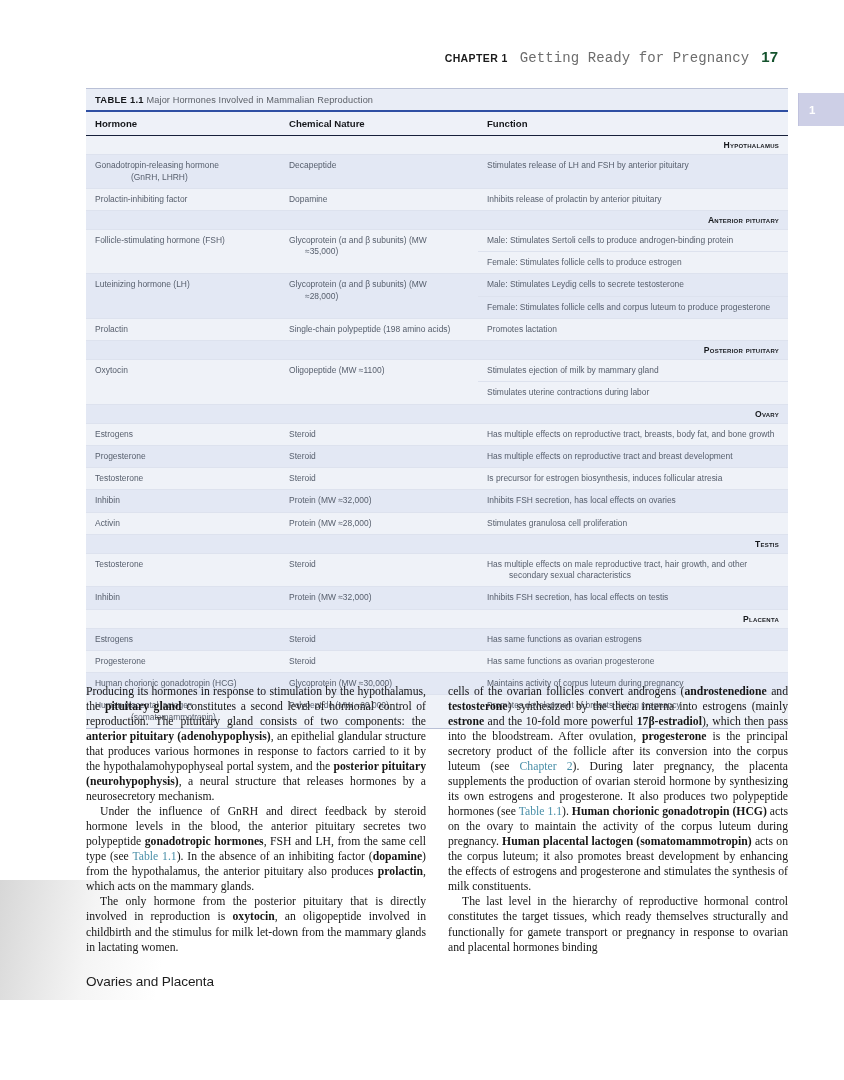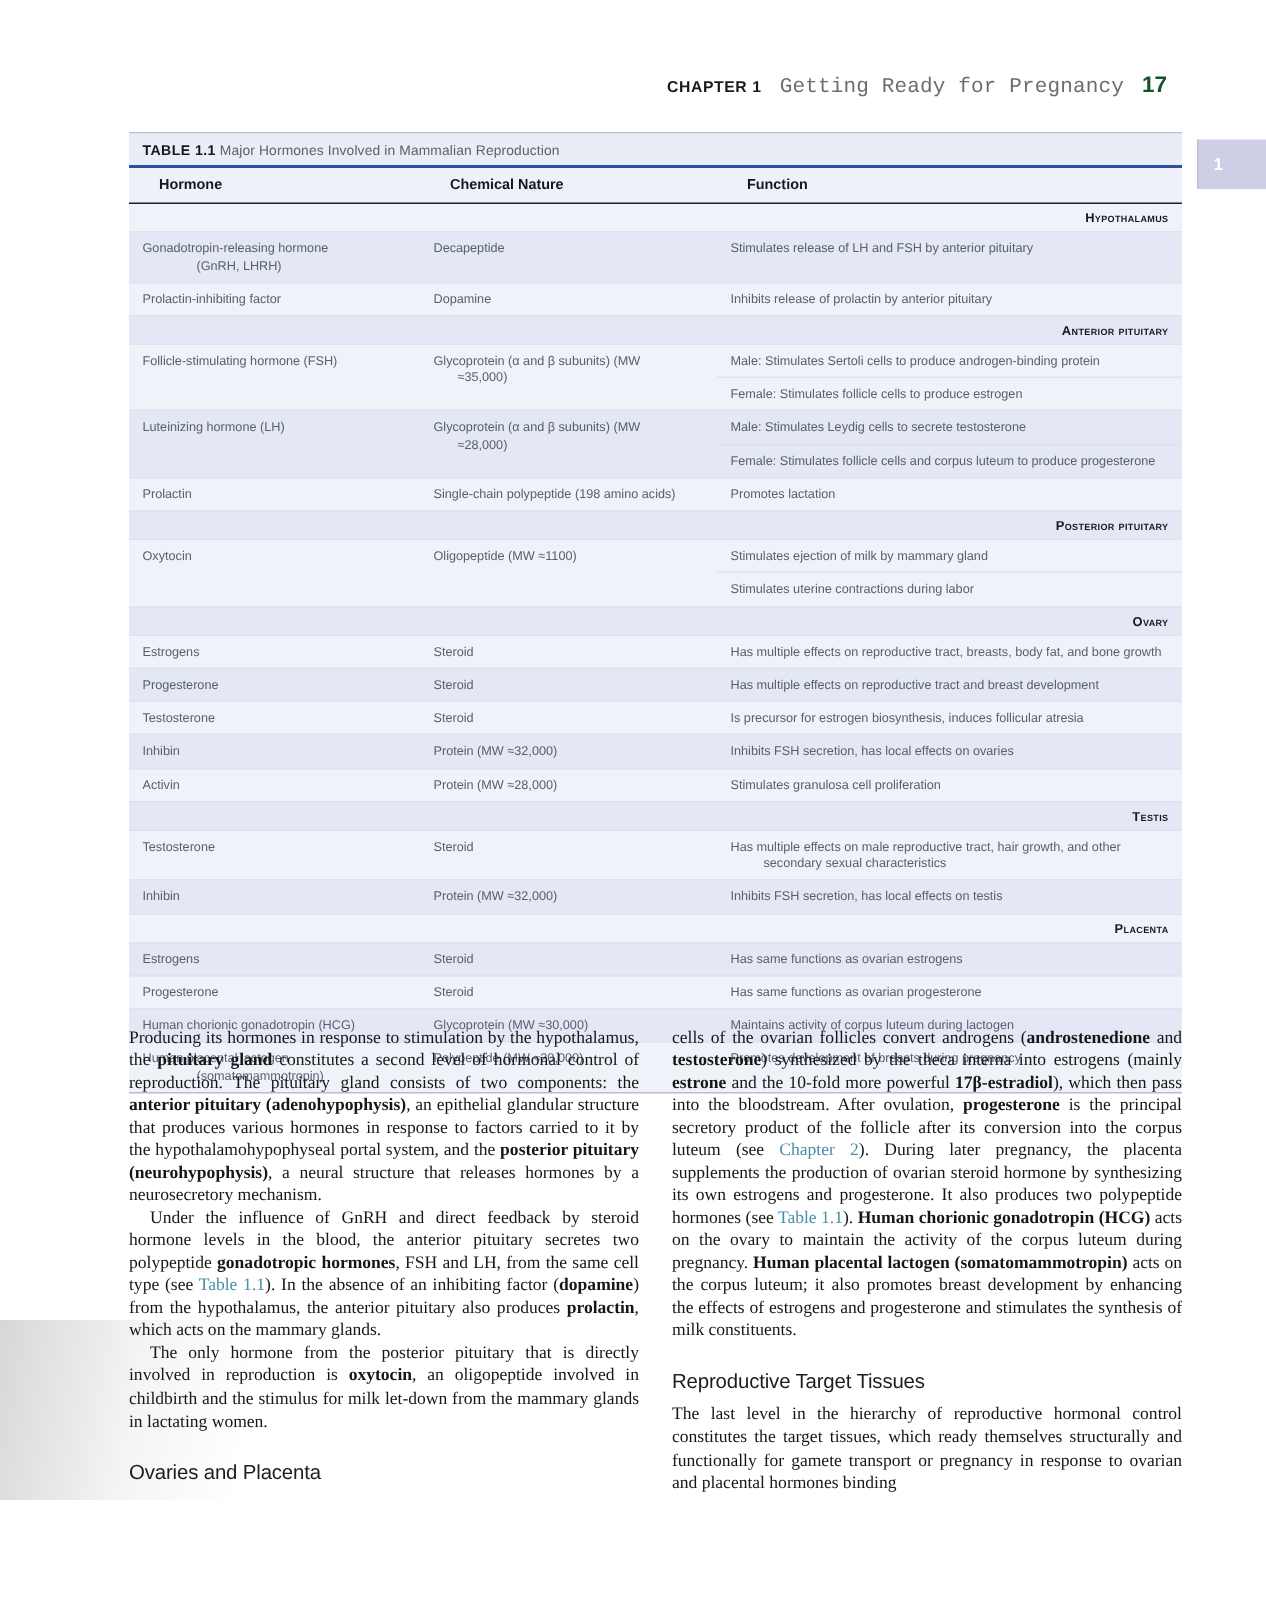--- a/index.html
+++ b/index.html
@@ -56,21 +56,21 @@
     border-bottom:2px solid #2f4fa3;
     font-size:9.2px; color:#5d6169; letter-spacing:.1px;
   }
   .tbl-title b { color:#16181c; font-size:9.4px; letter-spacing:.3px; }
   table { border-collapse:collapse; width:100%; table-layout:fixed; }
   col.c1 { width:194px; }
   col.c2 { width:198px; }
   col.c3 { width:310px; }
   thead th {
     text-align:left; font-size:9.6px; font-weight:bold; color:#16181c;
-    padding:6px 10px 6px 20px; background:#eef1f8;
+    padding:6px 10px 6px 9px; background:#eef1f8;
     border-bottom:1.6px solid #17203a;
   }
   td {
     font-size:8.45px; color:#58606e; vertical-align:top;
     padding:5px 10px 5px 9px; line-height:1.32;
     border-bottom:1px solid #dde2ee;
   }
   tr.alt td { background:#e3e8f4; }
   tr.norm td { background:#eff2f8; }
   tr.sect td {
@@ -274,21 +274,21 @@
           <td>Has same functions as ovarian estrogens</td>
         </tr>
         <tr class="norm">
           <td>Progesterone</td>
           <td>Steroid</td>
           <td>Has same functions as ovarian progesterone</td>
         </tr>
         <tr class="alt">
           <td>Human chorionic gonadotropin (HCG)</td>
           <td>Glycoprotein (MW ≈30,000)</td>
-          <td>Maintains activity of corpus luteum during lactogen</td>
+          <td>Maintains activity of corpus luteum during pregnancy</td>
         </tr>
         <tr class="norm">
           <td class="nb">
             <span class="hang"><span>Human placental lactogen</span><br><span style="padding-left:18px">(somatomammotropin)</span></span>
           </td>
           <td class="nb">Polypeptide (MW ≈20,000)</td>
           <td class="nb">Promotes development of breasts during pregnancy</td>
         </tr>
       </tbody>
     </table>
@@ -299,21 +299,20 @@
 
     <div class="col">
       <p class="bt"><span>Producing its hormones in response to stimulation by the hypothalamus, the </span><b>pituitary gland</b><span> constitutes a second level of hormonal control of reproduction. The pituitary gland consists of two components: the </span><b>anterior pituitary (adenohypophysis)</b><span>, an epithelial glandular structure that produces various hormones in response to factors carried to it by the hypothalamohypophyseal portal system, and the </span><b>posterior pituitary (neurohypophysis)</b><span>, a neural structure that releases hormones by a neurosecretory mechanism.</span></p>
       <p class="bt"><span>Under the influence of GnRH and direct feedback by steroid hormone levels in the blood, the anterior pituitary secretes two polypeptide </span><b>gonadotropic hormones</b><span>, FSH and LH, from the same cell type (see </span><span class="xref">Table 1.1</span><span>). In the absence of an inhibiting factor (</span><b>dopamine</b><span>) from the hypothalamus, the anterior pituitary also produces </span><b>prolactin</b><span>, which acts on the mammary glands.</span></p>
       <p class="bt"><span>The only hormone from the posterior pituitary that is directly involved in reproduction is </span><b>oxytocin</b><span>, an oligopeptide involved in childbirth and the stimulus for milk let-down from the mammary glands in lactating women.</span></p>
       <h2 class="sec spaced">Ovaries and Placenta</h2>
     </div>
 
     <div class="col">
       <p class="bt"><span>cells of the ovarian follicles convert androgens (</span><b>androstenedione</b><span> and </span><b>testosterone</b><span>) synthesized by the theca interna into estrogens (mainly </span><b>estrone</b><span> and the 10-fold more powerful </span><b>17β-estradiol</b><span>), which then pass into the bloodstream. After ovulation, </span><b>progesterone</b><span> is the principal secretory product of the follicle after its conversion into the corpus luteum (see </span><span class="xref">Chapter 2</span><span>). During later pregnancy, the placenta supplements the production of ovarian steroid hormone by synthesizing its own estrogens and progesterone. It also produces two polypeptide hormones (see </span><span class="xref">Table 1.1</span><span>). </span><b>Human chorionic gonadotropin (HCG)</b><span> acts on the ovary to maintain the activity of the corpus luteum during pregnancy. </span><b>Human placental lactogen (somatomammotropin)</b><span> acts on the corpus luteum; it also promotes breast development by enhancing the effects of estrogens and progesterone and stimulates the synthesis of milk constituents.</span></p>
-      <h2 class="sec spaced">Reproductive Target Tissues</h2>
       <p class="bt">The last level in the hierarchy of reproductive hormonal control constitutes the target tissues, which ready themselves structurally and functionally for gamete transport or pregnancy in response to ovarian and placental hormones binding</p>
     </div>
   </div>
 </div>
 
 <div id="footer">
   
   
 </div>
 

